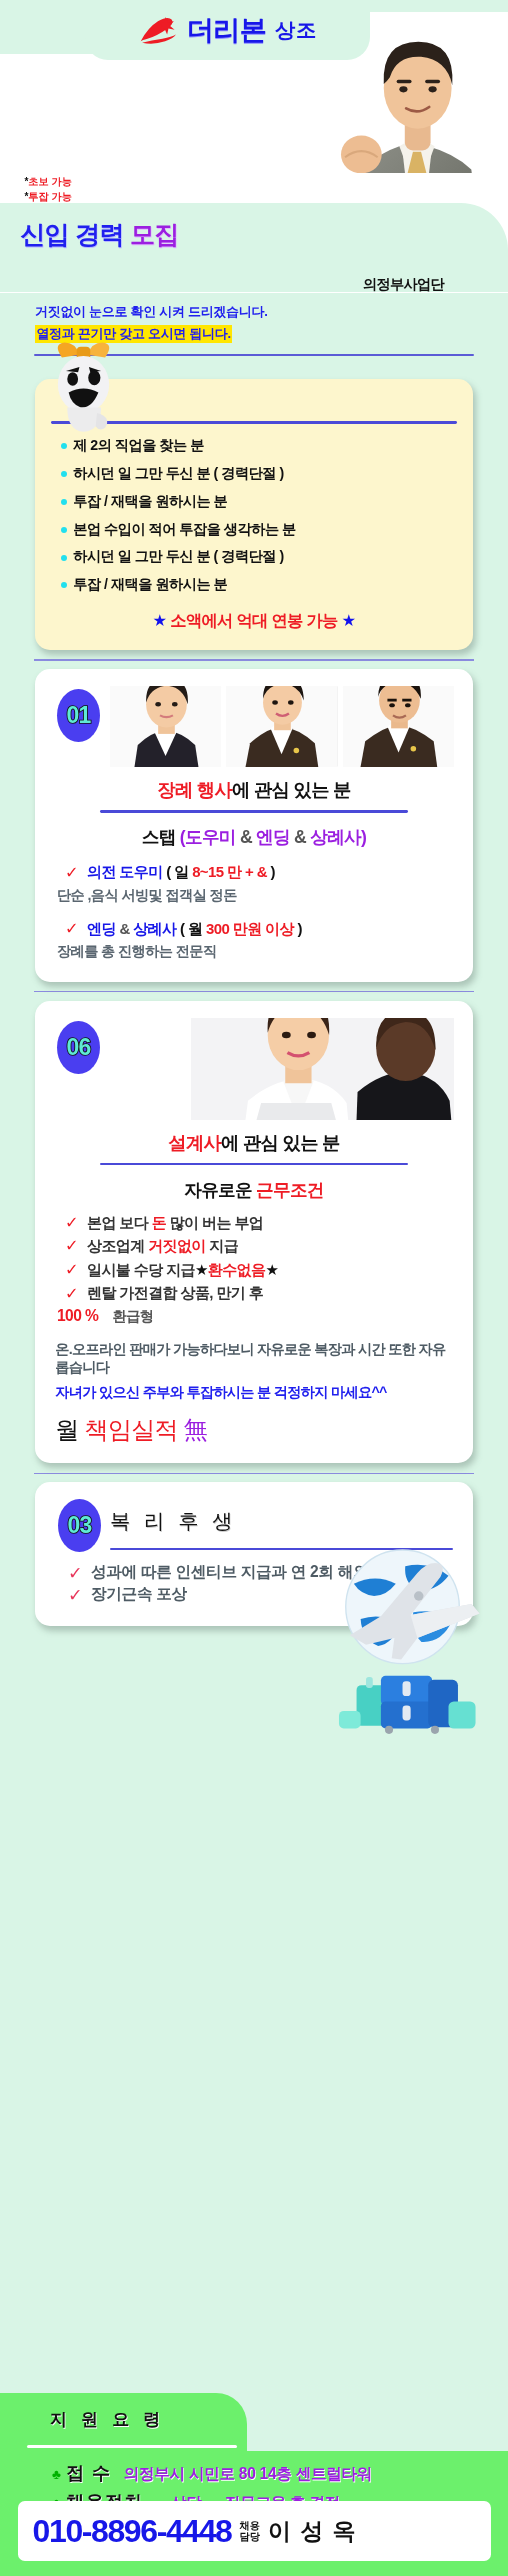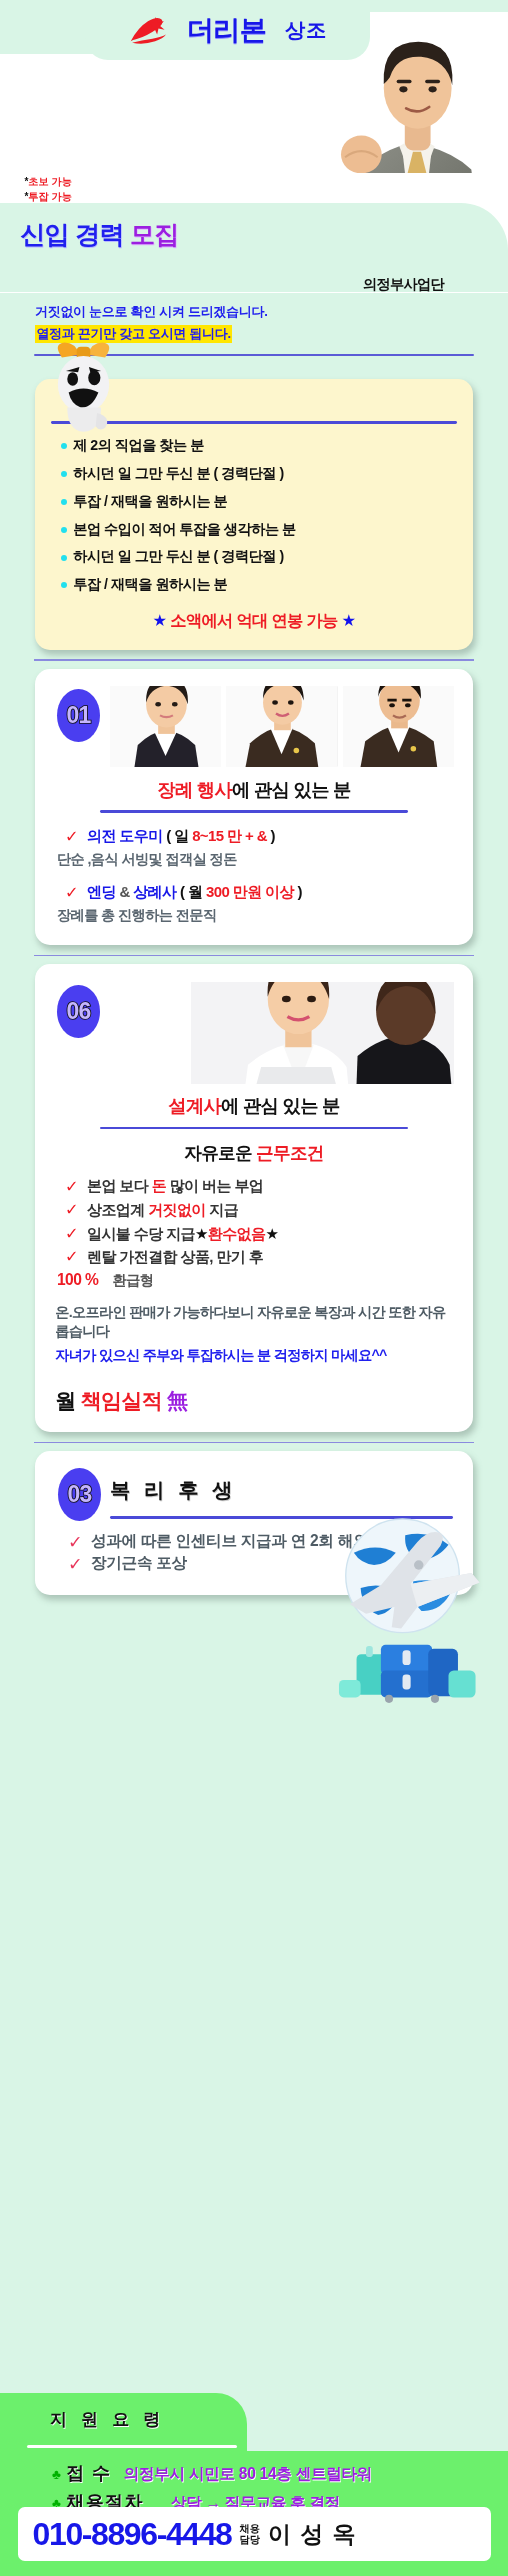--- a/index.html
+++ b/index.html
@@ -15,21 +15,21 @@
 
   
   .hero { position:relative; width:508px; height:293px; background:#ffffff; overflow:hidden; }
   .hero-bg-top {
     position:absolute; left:0; top:0; width:508px; height:54px;
     background:#d9f5e6;
   }
   .logo-pill {
     position:absolute; left:85px; top:0; width:285px; height:60px;
     background:#d9f5e6; border-radius:0 0 23px 23px;
-    display:flex; align-items:center; justify-content:center; gap:17px;
+    display:flex; align-items:center; justify-content:center; gap:7px;
   }
   .logo-mark { width:42px; height:33px; position:relative; flex:none; }
   .logo-name {
     font-size:27px; font-weight:bold; color:#1717e8; letter-spacing:-0.7px;
     line-height:1; text-shadow:0 0.7px 0 #8a8aff;
   }
   .logo-sub {
     font-size:20.3px; font-weight:bold; color:#1717e8; letter-spacing:0.7px;
     line-height:1; margin-left:2px;
   }
@@ -152,21 +152,21 @@
   .who-star .st { color:#1212ee; }
 
   
   .sect { padding:17.6px 0 17.6px 0; }
   .badge {
     position:absolute; left:22px; top:20.3px; width:43px; height:53px;
     border-radius:50%; background:#4a3ef0;
     display:flex; align-items:center; justify-content:center;
   }
   .badge span {
-    font-size:23px; font-weight:bold; color:#c4b5fd; letter-spacing:-0.7px;
+    font-size:23px; font-weight:bold; color:#5eead4; letter-spacing:-0.7px;
     -webkit-text-stroke:1.7px #111; paint-order:stroke fill;
   }
   .sect-photos {
     height:81px; margin:0 19px 0 75px; display:flex; gap:5.4px; overflow:hidden;
   }
   .ph { flex:1; background:#f2f2f2; border-radius:1.4px; }
 
   .sect-head {
     text-align:center; font-size:18.3px; font-weight:bold; letter-spacing:-0.7px;
     margin-top:9.5px; color:#111;
@@ -205,30 +205,30 @@
     padding:0 17.6px 0 20.3px; margin-top:13.6px;
     font-size:14.2px; font-weight:bold; color:#4e5b64; letter-spacing:-0.7px;
     line-height:1.28;
   }
   .para-blue {
     padding:0 17.6px 0 20.3px; margin-top:6.8px;
     font-size:14.2px; font-weight:bold; color:#2020ee; letter-spacing:-0.7px;
     line-height:1.28;
   }
   .para-last {
-    padding:0 17.6px 0 20.3px; margin-top:22px;
-    font-size:21px; font-weight:bold; letter-spacing:-0.7px;
+    padding:0 17.6px 0 20.3px; margin-top:13px;
+    font-size:24px; font-weight:normal; letter-spacing:-0.7px;
   }
 
   
   .s3-head {
     display:flex; align-items:center; margin-left:75px; margin-right:20.3px; height:53px;
   }
   .s3-title {
-    font-size:20.3px; font-weight:bold; color:#111; letter-spacing:4.1px;
+    font-size:20.3px; font-weight:normal; color:#111; letter-spacing:4.1px;
     text-shadow:0.7px 0.7px 0 #ccc;
   }
   .s3-rule { height:2.7px; background:#4a4ad8; margin:0 20.3px 0 75px; border-radius:1.4px; }
   .s3-list { margin:11px 0 0 0; padding:0 0 0 33px; list-style:none; }
   .s3-list li {
     position:relative; padding-left:23px; font-size:15.6px; font-weight:bold;
     color:#4e5b64; letter-spacing:-0.3px; line-height:1.42;
   }
   .s3-list li .chk { position:absolute; left:0; top:0; color:#e8365b; font-size:17.6px; }
 
@@ -265,21 +265,21 @@
   .club { color:#00b200; font-size:13.6px; margin-right:5.4px; }
   .foot-label {
     font-size:18px; font-weight:bold; color:#111; letter-spacing:1.4px;
     text-shadow:0.7px 0.7px 0 #fff;
   }
   .foot-val {
     font-size:15.6px; font-weight:bold; color:#9b1fe0; letter-spacing:-0.3px;
     margin-left:12.2px; text-shadow:0.7px 0.7px 0 #fff;
   }
   .phone-box {
-    position:absolute; left:17.6px; bottom:15px; width:473px; height:54px;
+    position:absolute; left:17.6px; bottom:15px; width:473px; height:60px;
     background:#ffffff; border-radius:6.8px;
     display:flex; align-items:center; padding-left:15px;
   }
   .phone-num {
     font-size:32px; font-weight:bold; color:#1717e8; letter-spacing:-1.4px;
   }
   .phone-role {
     font-size:10.2px; font-weight:bold; color:#111; line-height:1.1;
     margin-left:8.1px; letter-spacing:0px;
   }
@@ -462,20 +462,28 @@
         <circle cx="76" cy="84" r="3" fill="#e8c64a"></circle>
       </svg>
     </div>
   </div>
 
   <div class="sect-head">
     <span class="hot">장례 행사</span><span>에 관심 있는 분</span>
   </div>
   <div class="sect-rule"></div>
 
+  <div class="sect-sub">
+    <span class="bk">스탭</span>
+    <span class="pp">(</span><span class="pp">도우미</span>
+    <span class="amp">&amp;</span>
+    <span class="pp">엔딩</span>
+    <span class="amp">&amp;</span>
+    <span class="pp">상례사</span><span class="pp">)</span>
+  </div>
 
   <ul class="check-list">
     <li>
       <span class="chk">✓</span>
       <span class="bl">의전 도우미</span>
       <span class="bk">(</span>
       <span class="bk">일</span>
       <span class="rd">8~15 만</span>
       <span class="rd">+ &amp;</span>
       <span class="bk">)</span>

